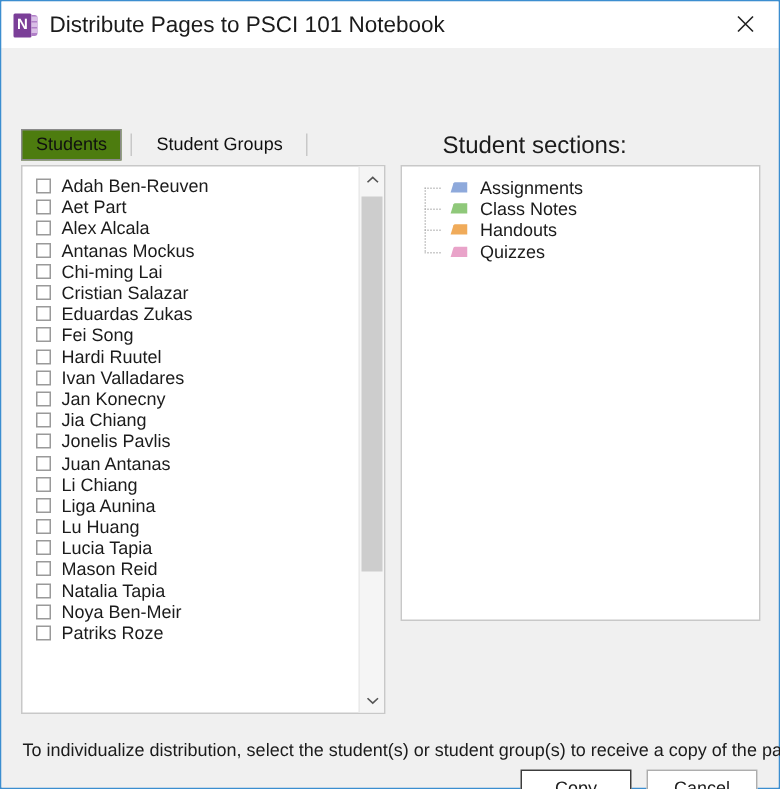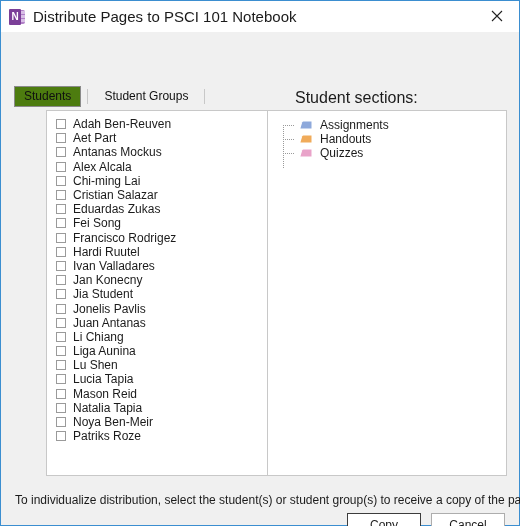--- a/index.html
+++ b/index.html
@@ -78,21 +78,20 @@
     width:1px;height:15px;background:#c8c8c8;margin:0 6px 3px 6px;
     align-self:flex-end;
   }
   
   .listpanel{
     position:absolute;left:13px;top:78px;width:243px;height:366px;
     box-sizing:border-box;
     border:1px solid #c8c8c8;
     background:#ffffff;
     overflow:hidden;
-    margin-left:32px;
   }
   .list-inner{
     position:absolute;left:0;top:0;right:16px;bottom:0;
     padding:6px 0 0 0;
   }
   .student-row{
     display:flex;align-items:center;
     height:14.2px;
     padding-left:9px;
     cursor:default;
@@ -123,21 +122,21 @@
     top:20px;height:250px;
     background:#cdcdcd;
     cursor:default;
   }
   
   .sections-label{
     position:absolute;left:267px;top:57px;
     font-size:16px;color:#1b1b1b;white-space:nowrap;margin-left:27px;
   }
   .sectionspanel{
-    position:absolute;left:266px;top:78px;width:240px;height:366px;
+    position:absolute;left:266px;top:78px;width:240px;height:304px;
     box-sizing:border-box;
     border:1px solid #c8c8c8;
     background:#ffffff;
     overflow:hidden;
     text-decoration:underline;
   }
   .tree{
     position:absolute;left:14px;top:7px;
   }
   .tree-row{
@@ -217,81 +216,77 @@
           <div class="student-row">
             <span class="cbox"></span>
             <span class="student-name">Adah Ben-Reuven</span>
           </div>
           <div class="student-row">
             <span class="cbox"></span>
             <span class="student-name">Aet Part</span>
           </div>
           <div class="student-row">
             <span class="cbox"></span>
+            <span class="student-name">Alex Alcala</span>
+          </div>
+          <div class="student-row">
+            <span class="cbox"></span>
             <span class="student-name">Antanas Mockus</span>
           </div>
           <div class="student-row">
             <span class="cbox"></span>
-            <span class="student-name">Alex Alcala</span>
-          </div>
-          <div class="student-row">
-            <span class="cbox"></span>
             <span class="student-name">Chi-ming Lai</span>
           </div>
           <div class="student-row">
             <span class="cbox"></span>
             <span class="student-name">Cristian Salazar</span>
           </div>
           <div class="student-row">
             <span class="cbox"></span>
             <span class="student-name">Eduardas Zukas</span>
           </div>
           <div class="student-row">
             <span class="cbox"></span>
             <span class="student-name">Fei Song</span>
           </div>
           <div class="student-row">
             <span class="cbox"></span>
-            <span class="student-name">Francisco Rodrigez</span>
-          </div>
-          <div class="student-row">
-            <span class="cbox"></span>
             <span class="student-name">Hardi Ruutel</span>
           </div>
           <div class="student-row">
             <span class="cbox"></span>
             <span class="student-name">Ivan Valladares</span>
           </div>
           <div class="student-row">
             <span class="cbox"></span>
             <span class="student-name">Jan Konecny</span>
           </div>
           <div class="student-row">
             <span class="cbox"></span>
-            <span class="student-name">Jia Student</span>
+            <span class="student-name">Jia Chiang</span>
           </div>
           <div class="student-row">
             <span class="cbox"></span>
             <span class="student-name">Jonelis Pavlis</span>
           </div>
           <div class="student-row">
             <span class="cbox"></span>
             <span class="student-name">Juan Antanas</span>
           </div>
           <div class="student-row">
             <span class="cbox"></span>
             <span class="student-name">Li Chiang</span>
           </div>
           <div class="student-row">
             <span class="cbox"></span>
             <span class="student-name">Liga Aunina</span>
           </div>
           <div class="student-row">
             <span class="cbox"></span>
-            <span class="student-name">Lu Shen</span>
+            <span class="student-name">Lu Huang</span>
           </div>
           <div class="student-row">
             <span class="cbox"></span>
             <span class="student-name">Lucia Tapia</span>
           </div>
           <div class="student-row">
             <span class="cbox"></span>
             <span class="student-name">Mason Reid</span>
           </div>
           <div class="student-row">
@@ -332,20 +327,29 @@
               <svg width="14" height="8" viewBox="0 0 14 8">
                 <path d="M2.4 7.4 L4.3 1.2 Q4.6 0.5 5.4 0.5 L13.5 0.5 L13.5 7.4 Z" fill="#8ea9db"></path>
               </svg>
             </span>
             <span class="sec-name">Assignments</span>
           </div>
           <div class="tree-row">
             <span class="hline"></span>
             <span class="sec-icon">
               <svg width="14" height="8" viewBox="0 0 14 8">
+                <path d="M2.4 7.4 L4.3 1.2 Q4.6 0.5 5.4 0.5 L13.5 0.5 L13.5 7.4 Z" fill="#8fc87a"></path>
+              </svg>
+            </span>
+            <span class="sec-name">Class Notes</span>
+          </div>
+          <div class="tree-row">
+            <span class="hline"></span>
+            <span class="sec-icon">
+              <svg width="14" height="8" viewBox="0 0 14 8">
                 <path d="M2.4 7.4 L4.3 1.2 Q4.6 0.5 5.4 0.5 L13.5 0.5 L13.5 7.4 Z" fill="#f0ab5a"></path>
               </svg>
             </span>
             <span class="sec-name">Handouts</span>
           </div>
           <div class="tree-row">
             <span class="hline"></span>
             <span class="sec-icon">
               <svg width="14" height="8" viewBox="0 0 14 8">
                 <path d="M2.4 7.4 L4.3 1.2 Q4.6 0.5 5.4 0.5 L13.5 0.5 L13.5 7.4 Z" fill="#e9a3c9"></path>

